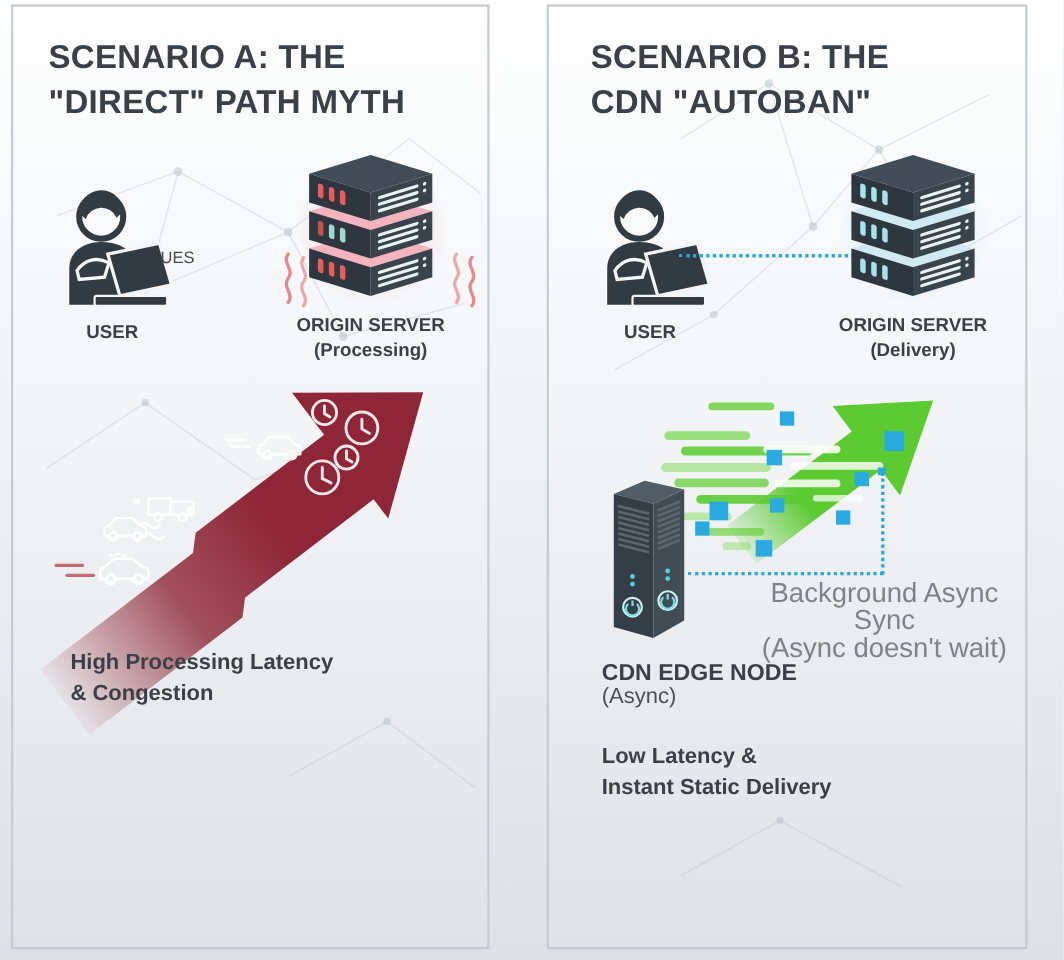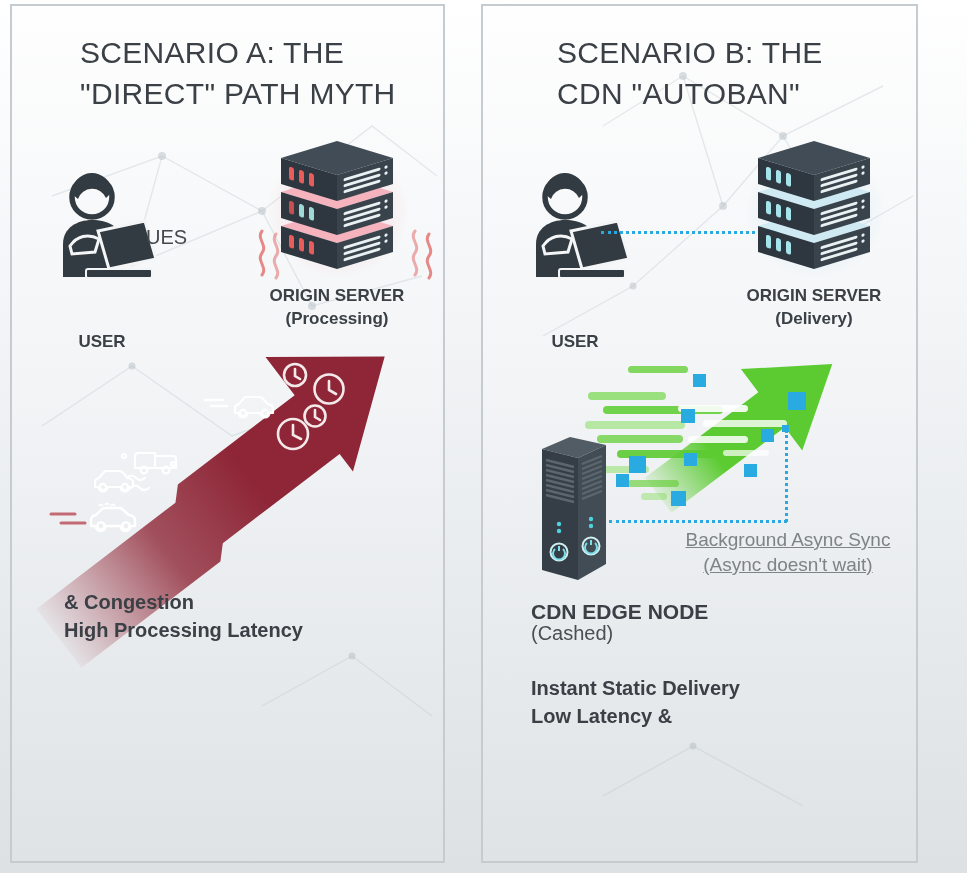--- a/index.html
+++ b/index.html
@@ -2,55 +2,55 @@
 <html><head>
 <meta charset="utf-8">
 <style>
   html,body{margin:0;padding:0;background:#eef0f1;}
   .canvas{position:relative;width:967px;height:873px;overflow:hidden;
     font-family:"Liberation Sans",sans-serif;
     background:linear-gradient(180deg,#ffffff 0%,#eceff1 55%,#dde1e4 100%);}
   .panel{position:absolute;top:4px;height:855px;border:2px solid #c5cbcf;
     background:linear-gradient(180deg,#fefefe 0%,#f2f4f6 45%,#dfe3e6 100%);}
   .panel-a{left:10px;width:431px;}
-  .panel-b{left:481px;width:433px;}
+  .panel-b{left:497px;width:433px;}
   .netbg{position:absolute;inset:0;pointer-events:none;}
-  .title{position:absolute;left:32px;top:26px;font-size:30px;font-weight:normal;
-    color:#3a4045;line-height:41px;letter-spacing:.3px;white-space:nowrap;margin-left:36px;}
+  .title{position:absolute;left:32px;top:26px;font-size:30px;font-weight:bold;
+    color:#3a4045;line-height:41px;letter-spacing:.3px;white-space:nowrap;}
   .panel-b .title{left:38px;}
   .lbl{position:absolute;font-weight:bold;color:#3a4045;font-size:17px;text-align:center;}
   .user-icon{position:absolute;left:38px;top:164px;}
   .panel-b .user-icon{left:40px;}
-  .ues{position:absolute;left:134px;top:220px;font-size:20px;color:#45494e;}
+  .ues{position:absolute;left:134px;top:220px;font-size:15px;color:#45494e;}
   .glow{position:absolute;width:196px;height:186px;border-radius:50%;}
   .glow-a{left:228px;top:112px;background:radial-gradient(closest-side,rgba(238,120,138,.34),rgba(238,120,138,0) 72%);}
   .glow-b{left:234px;top:112px;background:radial-gradient(closest-side,rgba(120,200,238,.34),rgba(120,200,238,0) 72%);}
   .server-icon{position:absolute;left:267px;top:132px;}
   .panel-b .server-icon{left:273px;}
   .heat{position:absolute;top:222px;}
   .heat-l{left:243px;} .heat-r{left:396px;}
   .srv-label{position:absolute;left:215px;top:280px;width:220px;}
   .srv-sub{position:absolute;left:215px;top:303px;width:220px;}
   .panel-b .srv-label,.panel-b .srv-sub{left:221px;}
-  .user-label{position:absolute;left:30px;top:286px;width:120px;margin-top:40px;}
+  .user-label{position:absolute;left:30px;top:286px;width:120px;}
   .panel-b .user-label{left:32px;}
   .caption{position:absolute;left:52px;top:582px;font-size:20px;font-weight:bold;
     color:#3a4045;line-height:28px;}
   .panel-b .caption{left:48px;top:668px;}
   .congestion-arrow{position:absolute;left:15px;top:332px;}
   .fast-arrow{position:absolute;left:100px;top:336px;}
   .req-line{position:absolute;left:118px;top:225px;width:166px;border-top:3px dotted #2aa9e0;}
   .req-head{position:absolute;left:284px;top:219px;width:0;height:0;
     border-left:13px solid #2aa9e0;border-top:7px solid transparent;border-bottom:7px solid transparent;}
   .tower-icon{position:absolute;left:49px;top:426px;}
   .sync-h{position:absolute;left:126px;top:514px;width:178px;border-top:3px dotted #2aa9e0;}
   .sync-v{position:absolute;left:302px;top:424px;height:92px;border-left:3px dotted #2aa9e0;}
   .sync-cap{position:absolute;left:299px;top:419px;width:7px;height:7px;background:#2aa9e0;}
   .sync-note{position:absolute;left:190px;top:521px;width:230px;text-align:center;
-    font-size:19px;line-height:25px;color:#7e8387;text-decoration:underline;}
+    font-size:25px;line-height:25px;color:#7e8387;}
   .edge-label{position:absolute;left:48px;top:594px;font-size:21px;font-weight:bold;color:#3a4045;}
   .edge-sub{position:absolute;left:48px;top:616px;font-size:20px;color:#4a4f54;}
 </style>
 </head>
 <body>
 
 <div class="canvas">
 
   <section class="panel panel-a">
     <svg class="netbg" width="431" height="855" viewBox="0 0 431 855">
@@ -210,22 +210,22 @@
           <circle cx="37" cy="20" r="3.6"></circle>
         <path d="M10,0 q2,-3 4,0 M16,-1 q2,-3 4,0 M22,0 q2,-3 4,0" stroke-width="1.8"></path>
       </g>
       <g stroke="#c46a74" stroke-width="3" stroke-linecap="round">
         <line x1="24" y1="176" x2="48" y2="176"></line>
           <line x1="34" y1="185" x2="58" y2="185"></line>
       </g>
     </svg>
 
     <div class="caption">
+      <div>High Processing Latency</div>
       <div>&amp; Congestion</div>
-      <div>High Processing Latency</div>
     </div>
   </section>
 
   <section class="panel panel-b">
     <svg class="netbg" width="433" height="855" viewBox="0 0 433 855">
       <g stroke="#aeb9c0" stroke-width="1.4" opacity="0.28" fill="none">
         <polyline points="120,120 200,70 300,130 400,80"></polyline>
         <polyline points="200,70 240,200 300,130 360,230 430,190"></polyline>
         <polyline points="60,330 150,280 240,200"></polyline>
         <polyline points="120,790 210,740 320,800"></polyline>
@@ -379,20 +379,20 @@
 
     <div class="sync-h"></div>
     <div class="sync-v"></div>
     <div class="sync-cap"></div>
     <div class="sync-note">
       <div>Background Async Sync</div>
       <div>(Async doesn't wait)</div>
     </div>
 
     <div class="edge-label">CDN EDGE NODE</div>
-    <div class="edge-sub">(Cashed)</div>
+    <div class="edge-sub">(Async)</div>
 
     <div class="caption">
+      <div>Low Latency &amp;</div>
       <div>Instant Static Delivery</div>
-      <div>Low Latency &amp;</div>
     </div>
   </section>
 </div>
 
 </body></html>

